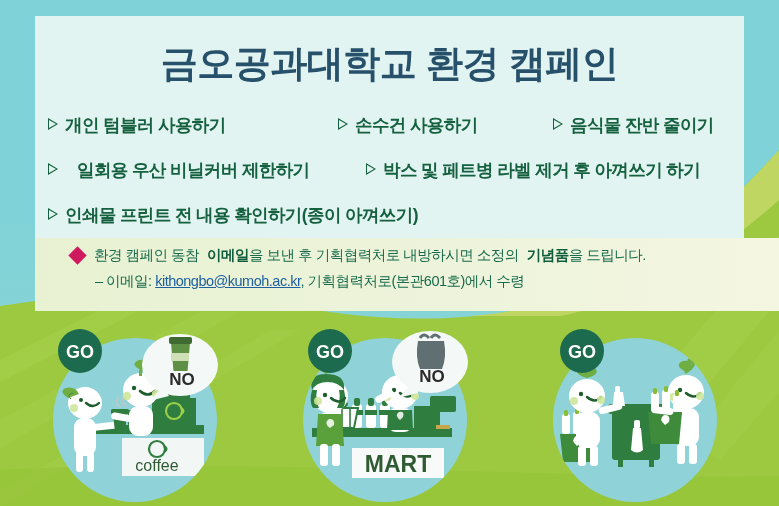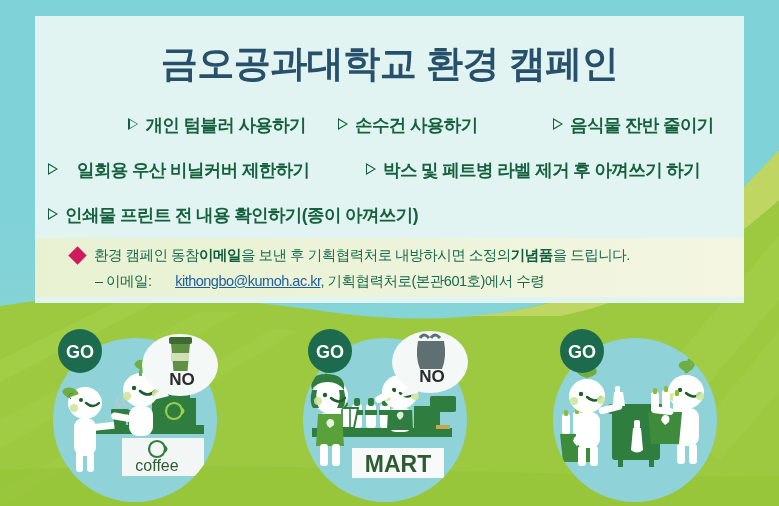--- a/index.html
+++ b/index.html
@@ -67,40 +67,41 @@
   .tri::after{
     content:"";position:absolute;left:-8.6px;top:-4.6px;
     width:0;height:0;
     border-top:4.6px solid transparent;
     border-bottom:4.6px solid transparent;
     border-left:7px solid #e2f4f1;
   }
 
   
   .note{
-    position:absolute;left:0;top:222px;width:709px;height:59px;
+    position:absolute;left:0;top:222px;width:709px;height:73px;
     background:linear-gradient(90deg,#e8f2d2 0%,#ecf3d9 45%,#f4f6e2 100%);
     overflow:hidden;
+    padding-left:35px;
   }
   .note-line1{
     position:absolute;left:36px;top:8px;
     display:flex;align-items:center;
     font-size:14.5px;color:#176a4b;letter-spacing:-0.5px;white-space:nowrap;
   }
   .diamond{
     display:inline-block;width:13px;height:13px;margin-right:10px;
     background:#cf1b5e;transform:rotate(45deg);
   }
   .note-line2{
     position:absolute;left:60px;top:34px;
     font-size:14.5px;color:#176a4b;letter-spacing:-0.5px;white-space:nowrap;
   }
-  .nb{font-weight:bold;color:#0f5c3c;}
+  .nb{font-weight:bold;color:#0f5c3c;margin-left:8px;}
   .email{
-    color:#1f5fa0;text-decoration:underline;margin-left:20px;
+    color:#1f5fa0;text-decoration:underline;
   }
 
   
   .ill{position:absolute;}
 </style>
 </head>
 <body>
 
 <div id="poster">
 
@@ -361,21 +362,21 @@
   </div>
 
   <div class="panel">
     <div class="panel-inner">
 
       <div class="title">금오공과대학교 환경 캠페인</div>
 
       <div class="bullets">
 
         <div class="brow">
-          <div class="bitem" style="width:258px;justify-content:flex-end;">
+          <div class="bitem" style="width:258px;">
             <span class="tri"></span>
             <span>개인 텀블러 사용하기</span>
           </div>
           <div class="bitem" style="width:215px;padding-left:32px;">
             <span class="tri"></span>
             <span>손수건 사용하기</span>
           </div>
           <div class="bitem">
             <span class="tri"></span>
             <span>음식물 잔반 줄이기</span>

